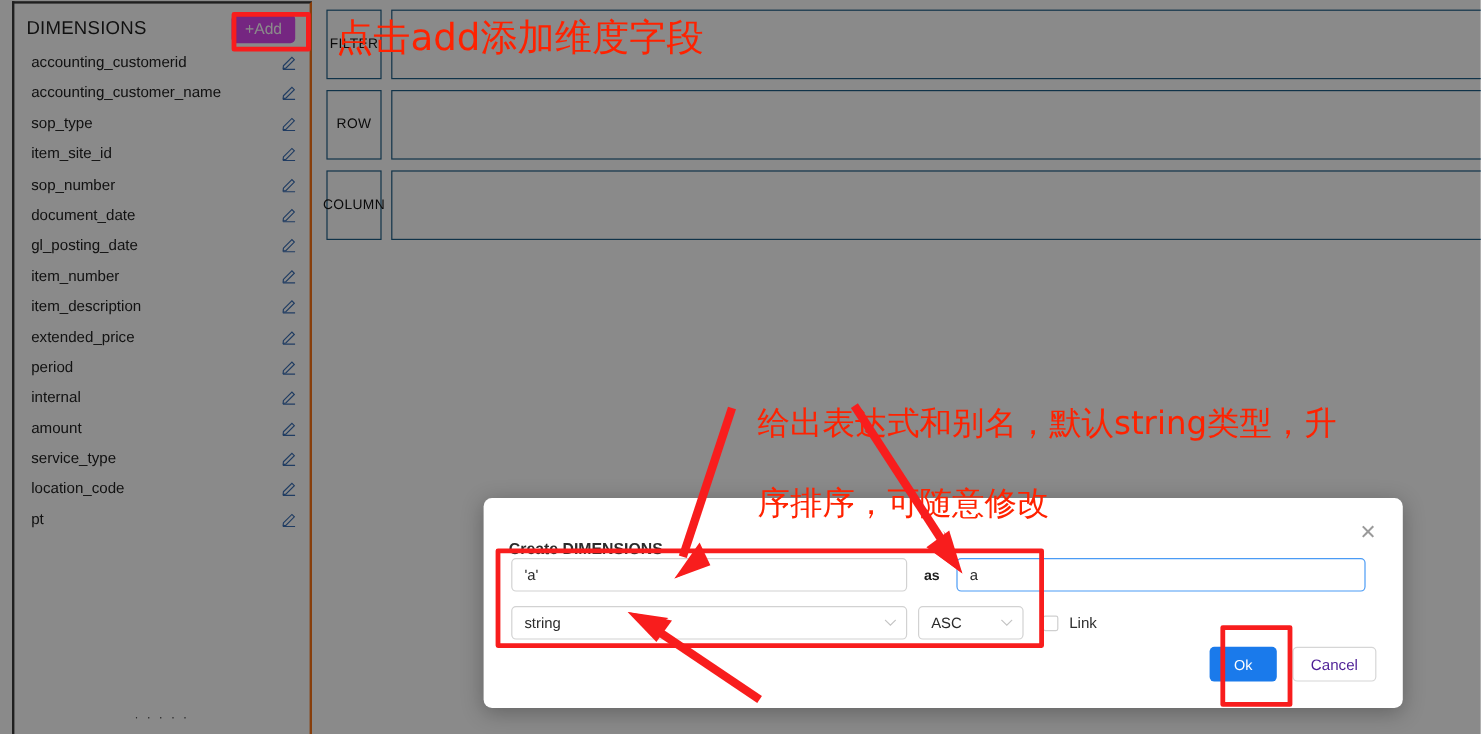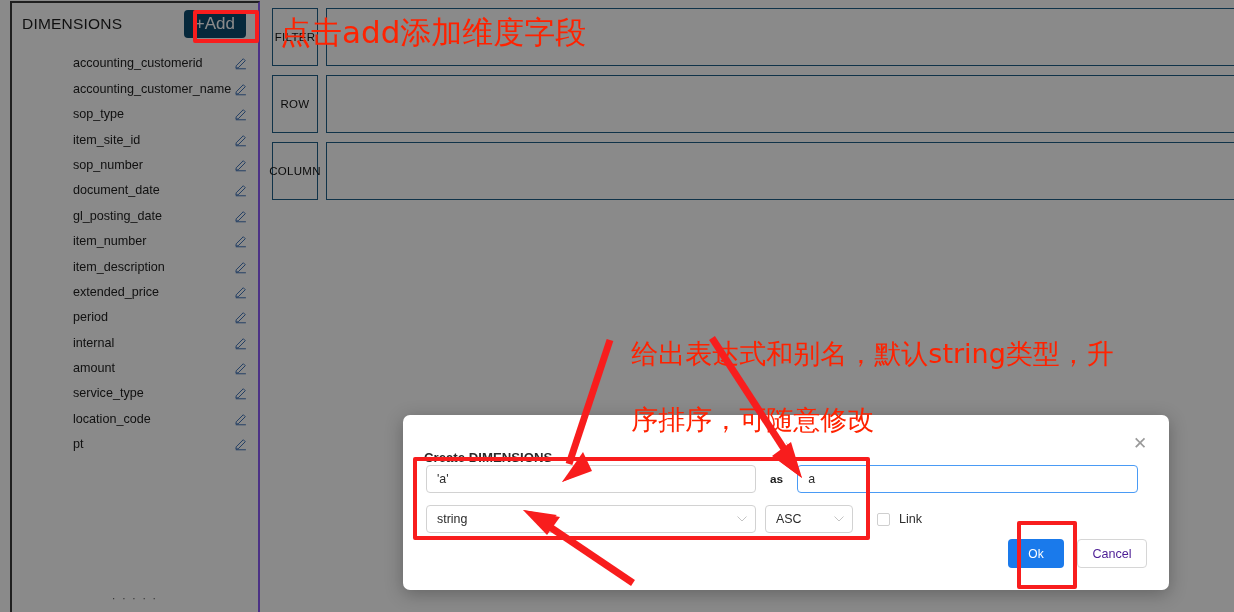--- a/index.html
+++ b/index.html
@@ -17,56 +17,55 @@
     background: #ffffff;
   }
 
   
   #dimensions-panel {
     position: absolute;
     left: 10px; top: 1px;
     width: 250px; height: 611px;
     background: #ffffff;
     border-left: 2px solid #3a3a3a;
-    border-right: 2px solid #8b5cf6;
+    border-right: 2px solid #f97316;
     border-top: 2px solid #3a3a3a;
     padding: 0;
   }
   #panel-header {
     height: 42px;
     display: flex; align-items: center;
     padding: 0 12px 0 10px;
   }
   #panel-title {
     font-size: 15.5px;
     color: #1f1f1f;
     letter-spacing: .2px;
     flex: 1;
   }
   #add-button {
-    background: #0c4a6e;
+    background: #d946ef;
     color: #ffffff;
     border: none;
     border-radius: 4px;
-    font-size: 17px;
+    font-size: 13px;
     font-family: "Liberation Sans", sans-serif;
     padding: 5px 11px 6px;
     cursor: pointer;
     line-height: 1;
   }
   #dimension-list {
     list-style: none;
     margin: 0; padding: 0;
   }
   .dimension-row {
     height: 25.4px;
-    display: flex; align-items: flex-end;
+    display: flex; align-items: flex-start;
     padding: 0 10px 0 14px;
     cursor: pointer;
-    margin-left: 47px;
   }
   .dimension-label {
     flex: 1;
     font-size: 12.6px;
     color: #222;
     white-space: nowrap;
   }
   .edit-icon { width: 14px; height: 14px; display: block; }
   .edit-icon svg { display: block; }
   #panel-resize-handle {
@@ -183,21 +182,21 @@
     position: absolute;
     right: 10px; top: 50%;
     margin-top: -3px;
     width: 9px; height: 6px;
     pointer-events: none;
   }
   .chev svg { display: block; }
 
   #link-field {
     display: flex; align-items: center;
-    margin-left: 24px;
+    margin-left: 16px;
     cursor: pointer;
   }
   #link-checkbox {
     width: 13px; height: 13px;
     border: 1px solid #cfcfcf;
     border-radius: 2px;
     background: #fff;
   }
   #link-label {
     font-size: 12.6px;

